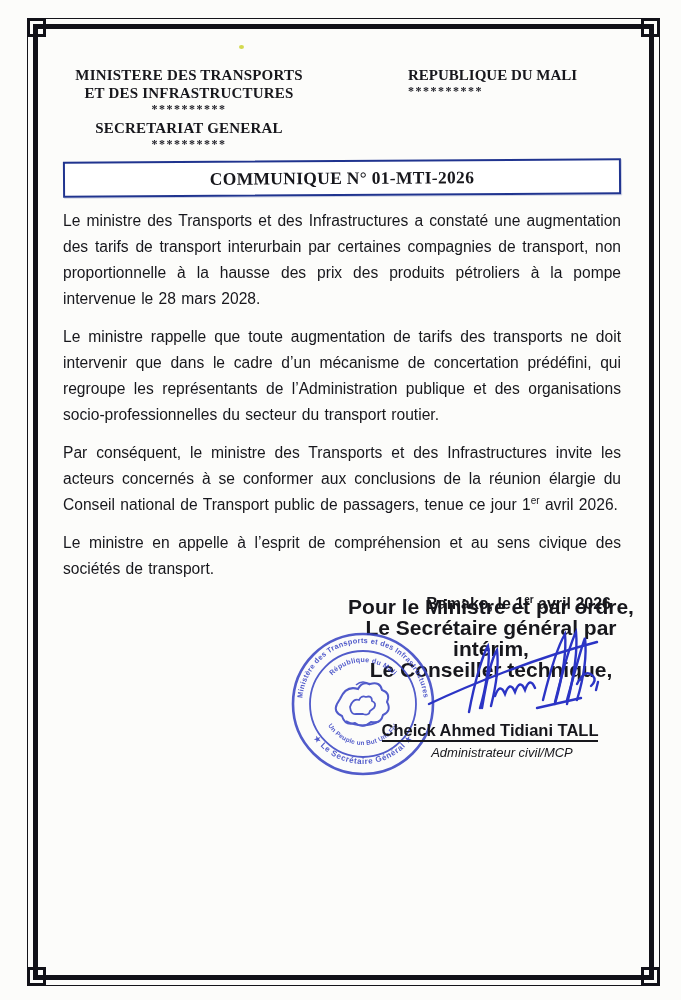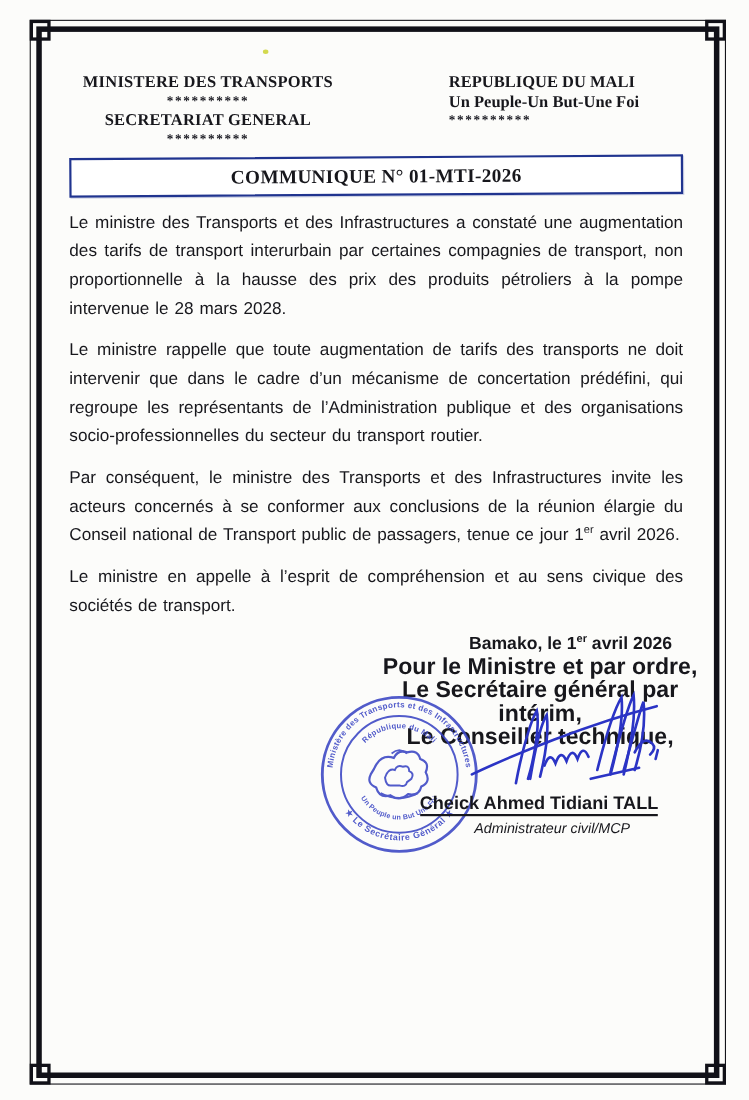--- a/index.html
+++ b/index.html
@@ -106,27 +106,27 @@
   <div class="corner tr"></div>
   <div class="corner bl"></div>
   <div class="corner br"></div>
   <div class="artifact-dot"></div>
 
   <div class="content">
 
     <div class="header-row">
       <div class="header-left">
         <div>MINISTERE DES TRANSPORTS</div>
+        <div>ET DES INFRASTRUCTURES</div>
         <div class="stars">**********</div>
         <div class="dept">SECRETARIAT GENERAL</div>
         <div class="stars">**********</div>
       </div>
       <div class="header-right">
         <div>REPUBLIQUE DU MALI</div>
-        <div>Un Peuple-Un But-Une Foi</div>
         <div class="stars">**********</div>
       </div>
     </div>
 
     <div class="title-box">COMMUNIQUE N° 01-MTI-2026</div>
 
     <p class="body-p">Le ministre des Transports et des Infrastructures a constaté une augmentation des tarifs de transport interurbain par certaines compagnies de transport, non proportionnelle à la hausse des prix des produits pétroliers à la pompe intervenue le 28 mars 2028.</p>
     <p class="body-p">Le ministre rappelle que toute augmentation de tarifs des transports ne doit intervenir que dans le cadre d’un mécanisme de concertation prédéfini, qui regroupe les représentants de l’Administration publique et des organisations socio-professionnelles du secteur du transport routier.</p>
     <p class="body-p"><span>Par conséquent, le ministre des Transports et des Infrastructures invite les acteurs concernés à se conformer aux conclusions de la réunion élargie du Conseil national de Transport public de passagers, tenue ce jour 1</span><sup>er</sup><span> avril 2026.</span></p>
     <p class="body-p">Le ministre en appelle à l’esprit de compréhension et au sens civique des sociétés de transport.</p>

